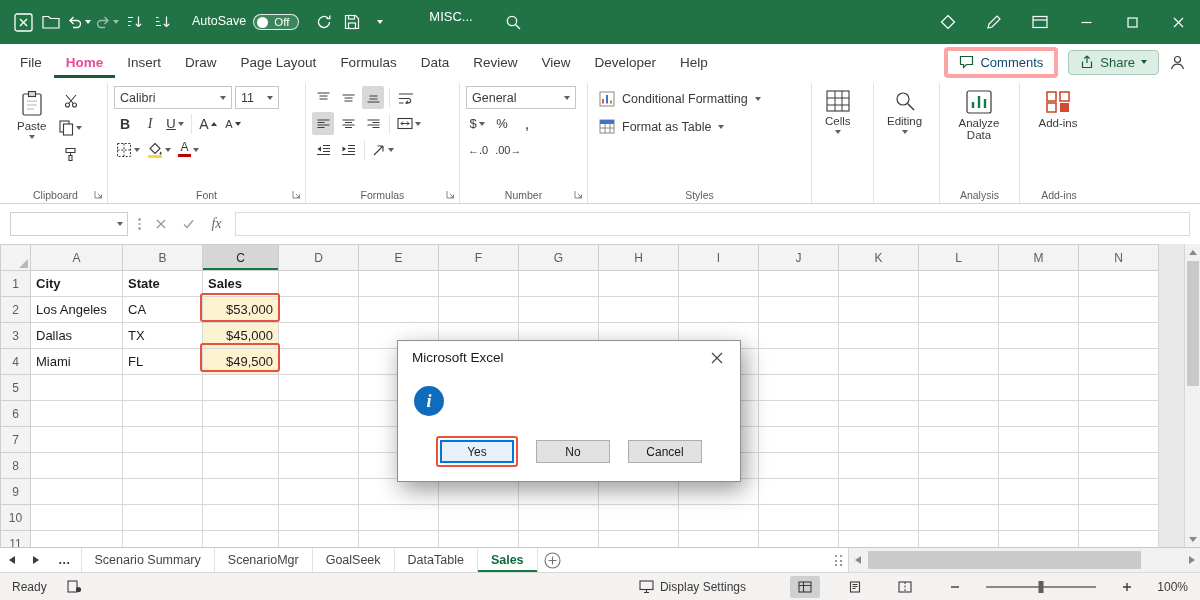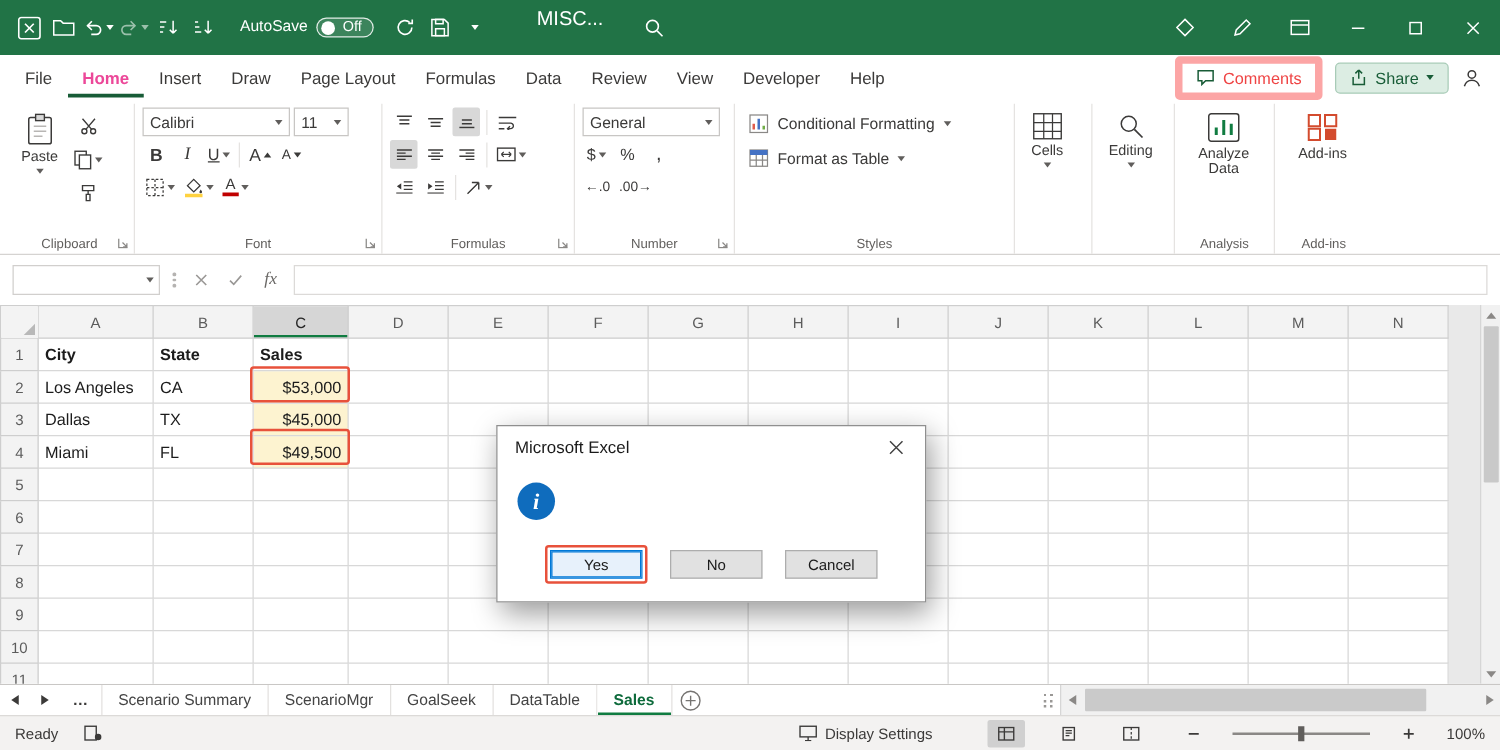--- a/index.html
+++ b/index.html
@@ -7,31 +7,31 @@
   body{font-family:"Liberation Sans",sans-serif;overflow:hidden;background:#fff}
   .app{width:1200px;height:600px;display:flex;flex-direction:column;position:relative;overflow:hidden}
 
   
   .titlebar{height:44px;background:#217346;display:flex;align-items:center;color:#fff;flex:0 0 auto;padding-left:10px;gap:2px}
   .tbtn{height:30px;min-width:26px;display:flex;align-items:center;justify-content:center;gap:2px;color:#fff}
   .tbtn.dim{opacity:.55}
   .autosave{display:flex;align-items:flex-start;gap:7px;font-size:12.5px;margin:0 10px 0 14px;white-space:nowrap}
   .pill{display:flex;align-items:center;gap:6px;border:1px solid rgba(255,255,255,.85);border-radius:10px;padding:1px 9px 1px 3px;font-size:11.5px;background:rgba(255,255,255,.12)}
   .pill .dot{width:11px;height:11px;border-radius:50%;background:#fff}
-  .doc-title{font-size:16px;margin:0 26px 12px 34px;white-space:nowrap}
+  .doc-title{font-size:13px;margin:0 26px 12px 34px;white-space:nowrap}
   .t-spacer{flex:1}
   .wbtn{width:44px;height:44px;display:flex;align-items:center;justify-content:center}
   .chev-w{width:0;height:0;border-left:3.5px solid transparent;border-right:3.5px solid transparent;border-top:4px solid #fff}
 
   
   .menubar{height:36px;display:flex;align-items:center;background:#fff;padding:0 8px;flex:0 0 auto}
   .mtab{padding:9px 12px 8px;font-size:13.5px;color:#3b3a39;white-space:nowrap}
   .mtab.active{color:#ec4899;font-weight:700;box-shadow:inset 0 -3px 0 #185c37}
   .menu-right{margin-left:auto;display:flex;align-items:center;gap:10px;padding-right:6px}
-  .btn-comments{display:flex;align-items:center;gap:6px;border:6px solid #fca5a5;border-radius:4px;padding:4px 11px;color:#ef4444;font-size:13px;background:#fff}
+  .btn-comments{display:flex;align-items:center;gap:6px;border:4px solid #fca5a5;border-radius:4px;padding:4px 11px;color:#0c4a6e;font-size:13px;background:#fff}
   .btn-share{display:flex;align-items:center;gap:6px;background:#d9ead f;border:1px solid #a8cbb7;border-radius:4px;padding:4px 11px;color:#185c37;font-size:13px;background:#dcede3}
   .chev-g{width:0;height:0;border-left:3.5px solid transparent;border-right:3.5px solid transparent;border-top:4px solid #185c37}
 
   
   .ribbon{height:124px;background:#fff;border-bottom:1px solid #d5d3d1;display:flex;padding:3px 4px 0;flex:0 0 auto}
   .rgroup{position:relative;border-right:1px solid #e5e3e1;padding:2px 6px 18px;display:flex;flex-direction:row;gap:4px}
   .rcol{display:flex;flex-direction:column;gap:1px}
   .rrow{display:flex;align-items:center;gap:3px;height:25px}
   .glabel{position:absolute;bottom:2px;left:0;right:0;text-align:center;font-size:10.5px;color:#605e5c;white-space:nowrap}
   .launcher{position:absolute;bottom:4px;right:4px}

